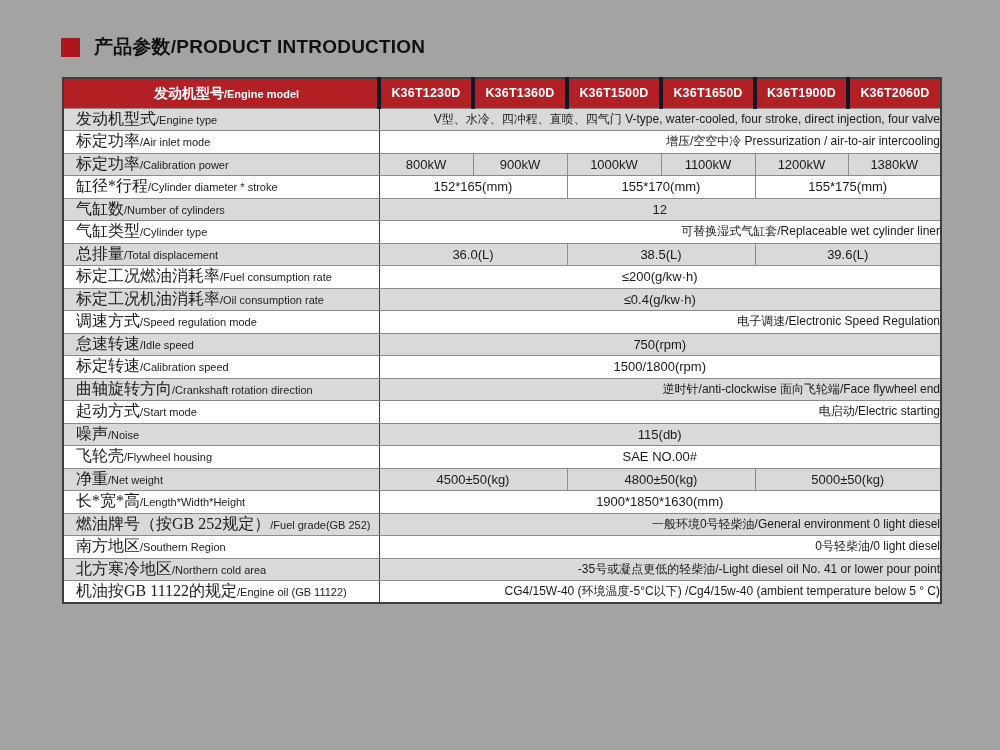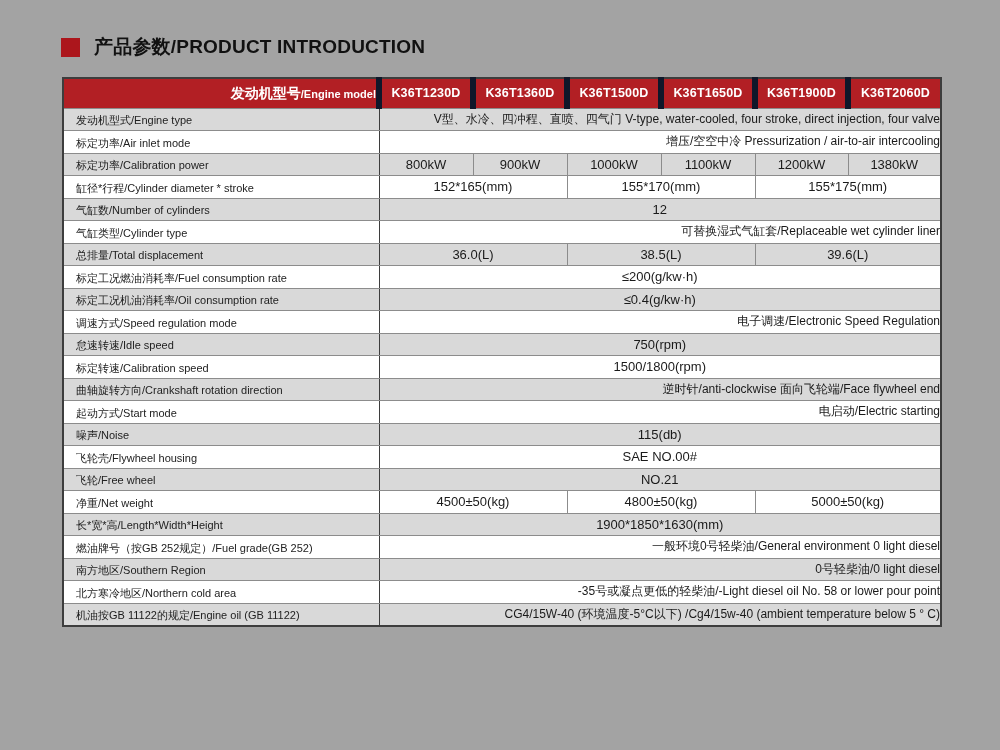--- a/index.html
+++ b/index.html
@@ -28,43 +28,43 @@
     table-layout:fixed;
     border:2px solid #3D3D3D;
     background:#fff;
   }
   thead th {
     background:#B21F24;
     color:#ffffff;
     height:30px;
     font-weight:bold;
     vertical-align:middle;
-    border-left:6px solid #0f172a;
+    border-left:4px solid #0f172a;
   }
   thead th.lbl-h {
-    text-align:right; padding-left:12px; border-left:none;
+    text-align:center; padding-left:12px; border-left:none;
     border-right:1px solid #3D3D3D;
   }
   thead th.model { font-size:12.5px; text-align:center; letter-spacing:0.2px; }
   thead th .zh { font-size:14px; }
   thead th .en { font-size:11px; font-weight:bold; }
 
   tbody td {
     height:22.5px;
     border:1px solid #8C8C8C;
     vertical-align:middle;
     background:#ffffff;
   }
   tbody tr:nth-child(odd) td { background:#D9D9D9; }
   td.lbl {
     text-align:left; padding-left:12px;
     border-right:1px solid #3D3D3D;
     border-left:none;
   }
-  td.lbl .zh { font-size:11px; }
+  td.lbl .zh { font-size:16px;font-family:Liberation Serif, serif; }
   td.lbl .en { font-size:11px; color:#222; }
   td.val { text-align:center; font-size:13px; }
   td.val.sm { font-size:12px;text-align:right; }
 </style>
 </head>
 <body>
 
 <div class="page">
 
   <div class="title-bar">
@@ -161,44 +161,40 @@
       </tr>
       <tr>
         <td class="lbl"><span class="zh">噪声</span><span class="en">/Noise</span></td>
         <td class="val" colspan="6">115(db)</td>
       </tr>
       <tr>
         <td class="lbl"><span class="zh">飞轮壳</span><span class="en">/Flywheel housing</span></td>
         <td class="val" colspan="6">SAE NO.00#</td>
       </tr>
       <tr>
-        <td class="lbl"><span class="zh">飞轮</span><span class="en">/Free wheel</span></td>
-        <td class="val" colspan="6">NO.21</td>
-      </tr>
-      <tr>
         <td class="lbl"><span class="zh">净重</span><span class="en">/Net weight</span></td>
         <td class="val" colspan="2">4500±50(kg)</td>
         <td class="val" colspan="2">4800±50(kg)</td>
         <td class="val" colspan="2">5000±50(kg)</td>
       </tr>
       <tr>
         <td class="lbl"><span class="zh">长*宽*高</span><span class="en">/Length*Width*Height</span></td>
         <td class="val" colspan="6">1900*1850*1630(mm)</td>
       </tr>
       <tr>
         <td class="lbl"><span class="zh">燃油牌号（按GB 252规定）</span><span class="en">/Fuel grade(GB 252)</span></td>
         <td class="val sm" colspan="6">一般环境0号轻柴油/General environment 0 light diesel</td>
       </tr>
       <tr>
         <td class="lbl"><span class="zh">南方地区</span><span class="en">/Southern Region</span></td>
         <td class="val sm" colspan="6">0号轻柴油/0 light diesel</td>
       </tr>
       <tr>
         <td class="lbl"><span class="zh">北方寒冷地区</span><span class="en">/Northern cold area</span></td>
-        <td class="val sm" colspan="6">-35号或凝点更低的轻柴油/-Light diesel oil No. 58 or lower pour point</td>
+        <td class="val sm" colspan="6">-35号或凝点更低的轻柴油/-Light diesel oil No. 41 or lower pour point</td>
       </tr>
       <tr>
         <td class="lbl"><span class="zh">机油按GB 11122的规定</span><span class="en">/Engine oil (GB 11122)</span></td>
         <td class="val sm" colspan="6">CG4/15W-40 (环境温度-5°C以下) /Cg4/15w-40 (ambient temperature below 5 ° C)</td>
       </tr>
     </tbody>
   </table>
 </div>
 
 </body></html>

